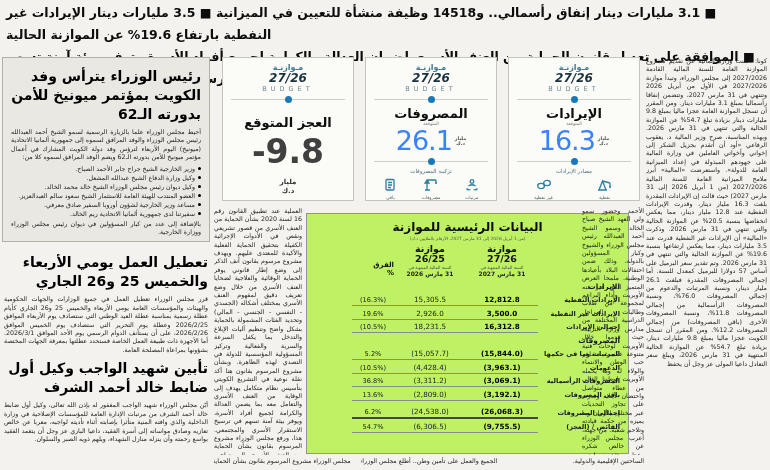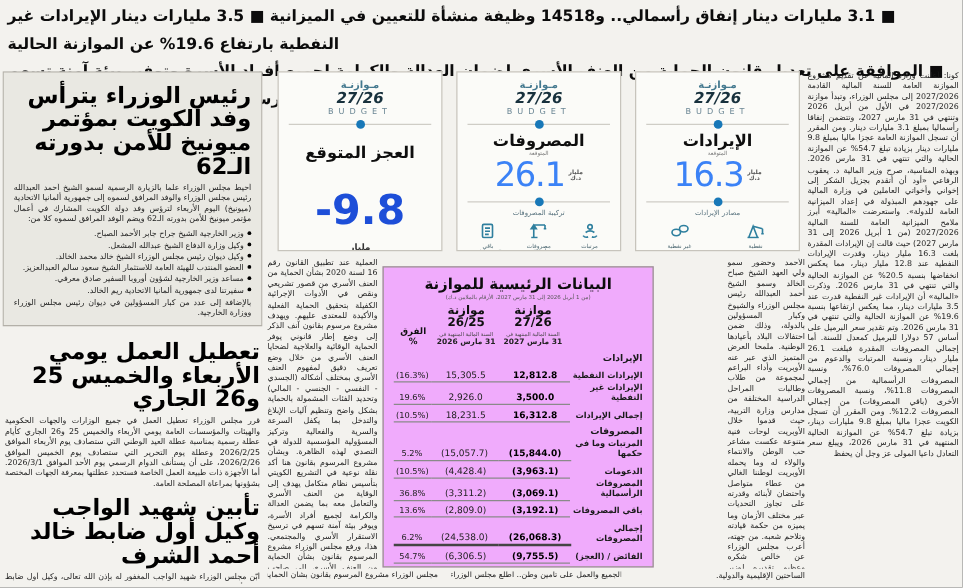--- a/index.html
+++ b/index.html
@@ -7,61 +7,61 @@
         font-family:"DejaVu Sans",sans-serif;direction:rtl;overflow:hidden;}
   
   .headlines{position:absolute;top:2px;left:6px;right:8px;}
   .headline{font-size:12.5px;font-weight:bold;color:#0c0c0c;line-height:22px;text-align:left;}
   
   .news-text{font-size:6.3px;line-height:8.4px;text-align:justify;color:#1d1d1d;overflow:hidden;}
   
   .left-col{position:absolute;left:2px;top:57px;width:208px;height:410px;overflow:hidden;}
   .article-box{background:#e9e8e2;border:1px solid #b3b0a8;padding:6px 8px 5px;margin-bottom:6px;}
   .article{padding:2px 2px 0 2px;}
-  .article-headline{font-size:18px;font-weight:bold;color:#000;line-height:19px;text-align:right;margin:3px 0 4px;}
+  .article-headline{font-size:14px;font-weight:bold;color:#000;line-height:19px;text-align:right;margin:3px 0 4px;}
   .bullets{margin:2px 0;padding:0;list-style:none;}
   .bullet{font-size:6.3px;line-height:9px;color:#1d1d1d;text-align:right;}
   .bullet::before{content:"";display:inline-block;width:3px;height:3px;border-radius:50%;
                   background:#000;margin-left:3px;vertical-align:1px;}
   
   .cards{position:absolute;left:222px;top:57px;width:418px;height:144px;
          display:flex;gap:11px;direction:rtl;}
   .card{flex:1;background:#fbfbf8;border:1px solid #c7c4bc;padding:5px 4px 3px;
         text-align:center;overflow:hidden;}
   .logo-word{font-size:8px;font-weight:bold;letter-spacing:2px;color:#44798f;}
   .logo-year{font-size:12px;font-weight:bold;font-style:italic;color:#18313d;direction:ltr;line-height:13px;}
   .logo-budget{font-size:6.5px;letter-spacing:4px;color:#6c8795;line-height:8px;}
   .divider{position:relative;height:7px;margin:3px 4px;}
   .dline{position:absolute;left:0;right:0;top:3px;height:1px;background:#cfcdc6;}
   .ddot{position:absolute;left:50%;top:0;width:7px;height:7px;margin-left:-3.5px;border-radius:50%;background:#1878b8;}
   .card-title{font-size:13px;font-weight:bold;color:#0e0e0e;line-height:15px;}
   .card-sub{font-size:4.5px;color:#777;line-height:5px;}
   .big-row{display:flex;direction:rtl;justify-content:center;align-items:center;gap:3px;margin:1px 0;}
   .unit-stack{display:flex;flex-direction:column;font-size:4.8px;color:#555;line-height:5.5px;font-weight:bold;}
   .big-num{font-size:27px;color:#3b82f6;direction:ltr;letter-spacing:-1px;line-height:28px;}
-  .deficit-num{font-size:33px;font-weight:bold;color:#1d4ed8;direction:ltr;line-height:36px;margin-top:20px;}
+  .deficit-num{font-size:33px;font-weight:bold;color:#404040;direction:ltr;line-height:36px;margin-top:4px;}
   .deficit-unit{font-size:7px;font-weight:bold;color:#333;line-height:8.5px;margin-top:8px;}
   .bd-title{font-size:5.5px;color:#55707c;margin:1px 0 2px;}
   .breakdown{display:flex;direction:rtl;justify-content:space-around;}
   .bd-item{width:33%;text-align:center;}
   .bd-icon svg{width:16px;height:13px;stroke:#2e7f9e;fill:none;stroke-width:1.3;}
   .bd-label{font-size:4.6px;color:#4e6973;line-height:5.4px;min-height:11px;}
   
   .mid-col{position:absolute;left:214px;top:207px;width:88px;height:248px;}
   .narrow-col{position:absolute;left:582px;top:207px;width:62px;height:248px;}
   .right-col{position:absolute;left:646px;top:57px;width:121px;height:410px;}
   
-  .table-box{position:absolute;left:306px;top:213px;width:217px;height:241px;
-             background:#f0abfc;border:1px solid #97948c;padding:6px 8px;box-sizing:border-box;overflow:hidden;}
+  .table-box{position:absolute;left:306px;top:213px;width:323px;height:241px;
+             background:#bef264;border:1px solid #97948c;padding:6px 8px;box-sizing:border-box;overflow:hidden;}
   .tbl-title{text-align:center;font-size:12px;font-weight:bold;color:#0d0d0d;}
   .tbl-sub{text-align:center;font-size:4.4px;color:#555;margin:2px 0 3px;}
   .tbl-head{display:flex;direction:rtl;align-items:flex-end;margin-bottom:2px;}
   .c-label{width:82px;}
   .c-v{width:72px;text-align:center;}
-  .c-diff{width:42px;text-align:center;}
+  .c-diff{width:42px;text-align:right;}
   .h-name{font-size:9.5px;font-weight:bold;color:#111;line-height:10px;}
   .h-year{font-size:9.5px;font-weight:bold;color:#111;direction:ltr;line-height:10px;}
   .h-note{font-size:4.2px;color:#444;line-height:5px;margin-top:1px;}
   .h-date{font-size:6px;font-weight:bold;color:#222;line-height:7px;}
   .h-diff{font-size:7px;font-weight:bold;color:#111;line-height:8px;}
   .tbl-row{display:flex;direction:rtl;align-items:flex-end;min-height:13.5px;}
   .cell-label{width:82px;font-size:6.6px;font-weight:bold;color:#1a1a1a;text-align:right;padding-bottom:2px;}
   .cell-num{width:72px;font-size:7.2px;color:#222;text-align:center;direction:ltr;
             border-bottom:1px solid #8a8a8a;padding:0 8px 1px;box-sizing:border-box;}
   .v1{font-weight:bold;color:#000;}

